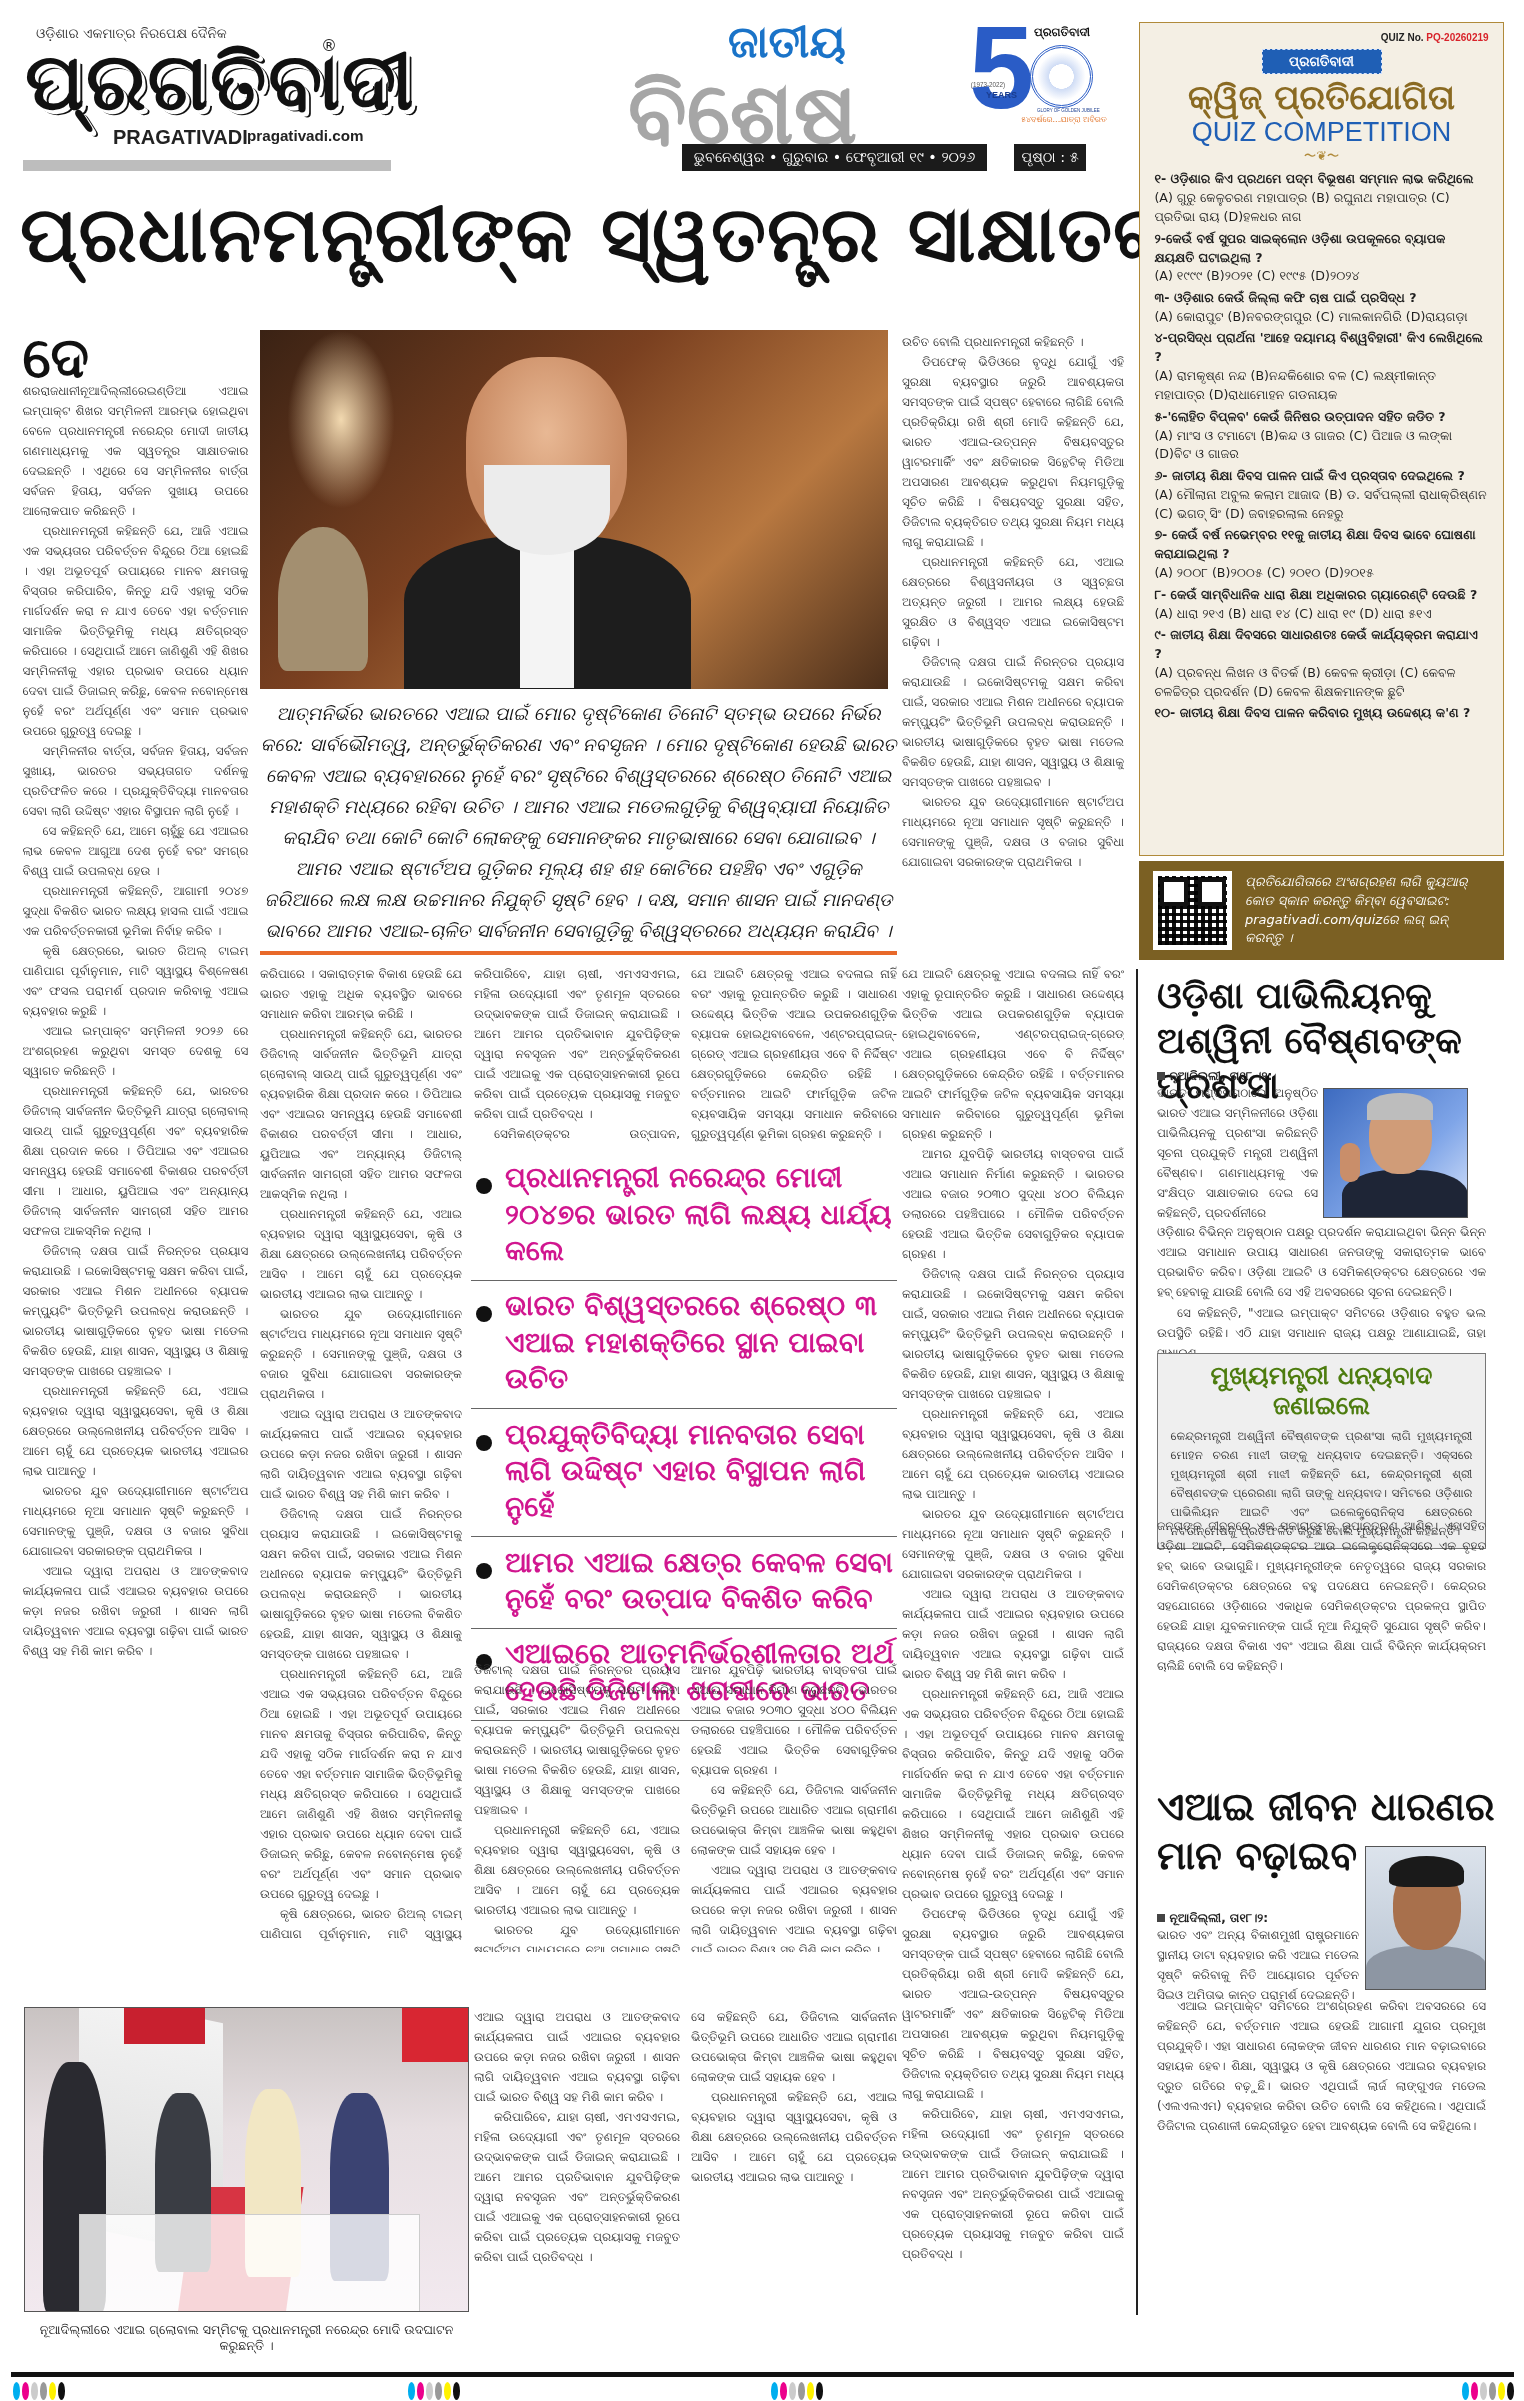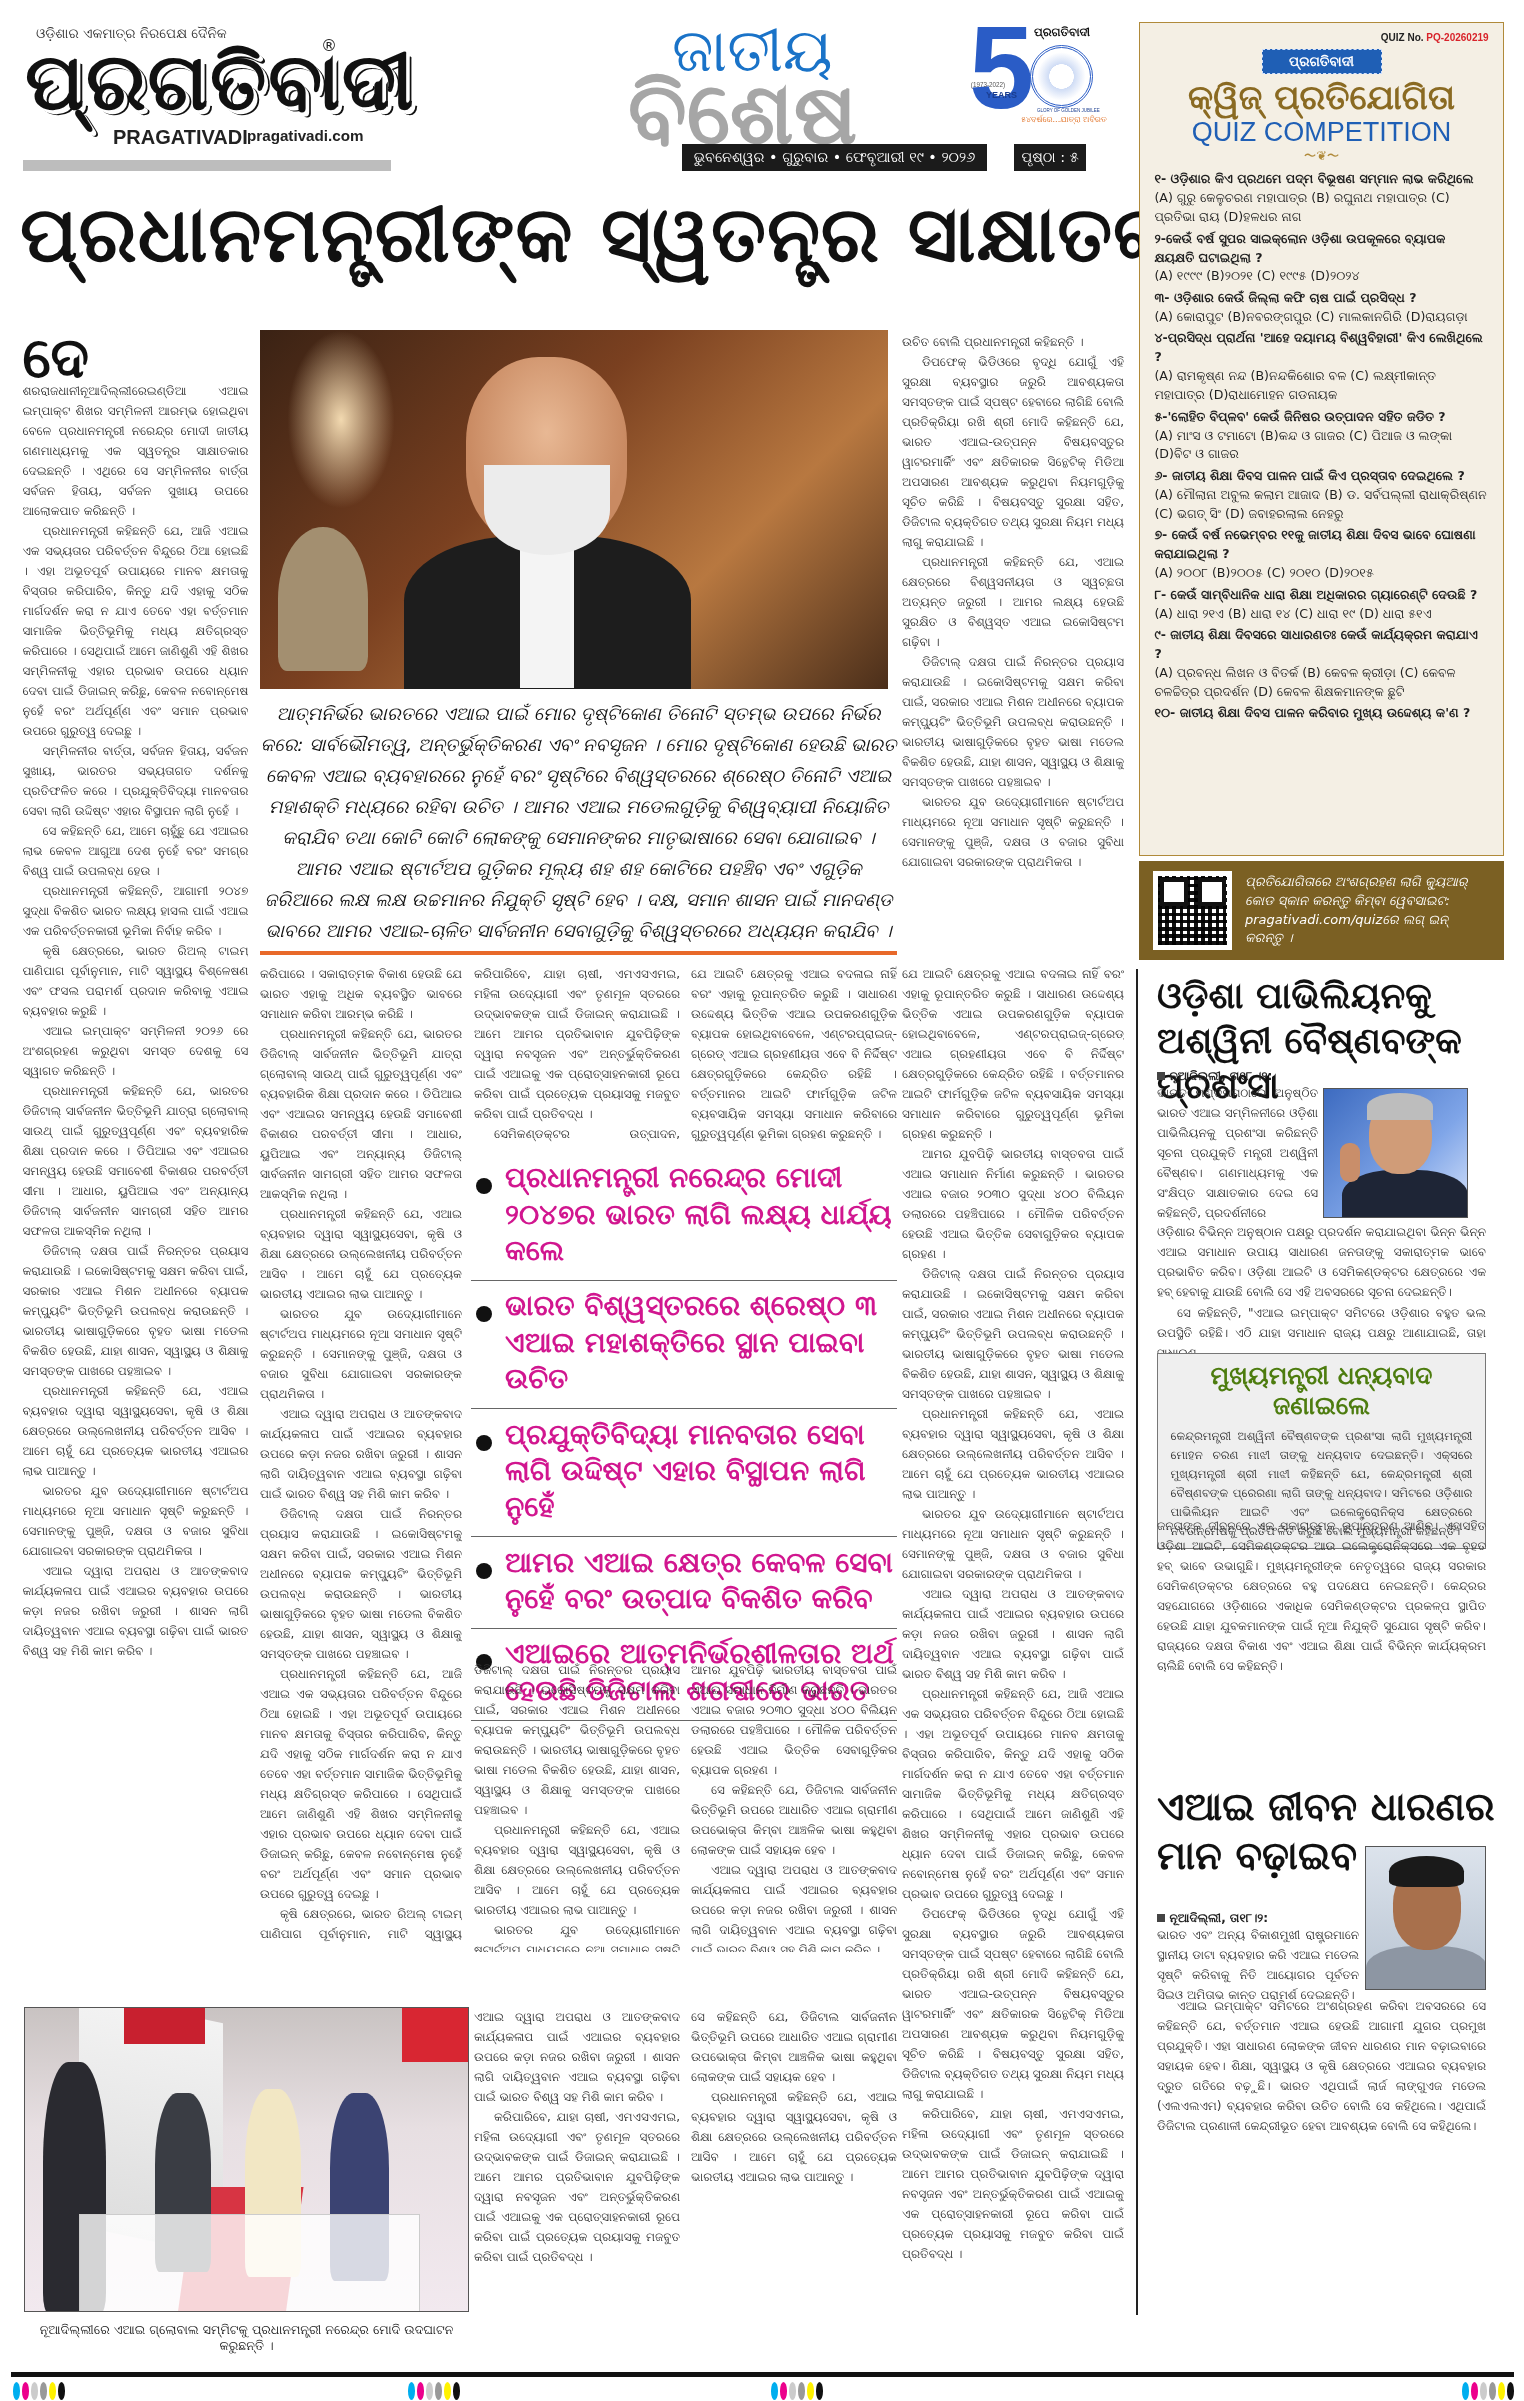--- a/index.html
+++ b/index.html
@@ -6,21 +6,21 @@
   body { width: 1525px; height: 2401px; background: #ffffff; font-family: "DejaVu Sans", sans-serif; color: #222; position: relative; overflow: hidden; }
   .abs { position: absolute; }
 
   
   .tagline { left: 36px; top: 25px; font-size: 13.5px; color: #333; }
   .logo { left: 25px; top: 43px; font-size: 79px; font-weight: bold; color: #111; letter-spacing: 1.8px; line-height: 1; font-family: "DejaVu Sans", sans-serif; text-shadow: 3.6px 3.6px 0 #fff, 5.4px 5.4px 0 #111; }
   .reg { left: 321px; top: 36px; font-size: 16px; }
   .logo-en { left: 113px; top: 126px; font-size: 20px; font-weight: bold; font-family: "Liberation Sans", sans-serif; }
   .logo-url { left: 247px; top: 127px; font-size: 15.2px; font-weight: bold; font-family: "Liberation Sans", sans-serif; }
   .gray-rule { left: 23px; top: 160px; width: 368px; height: 10.8px; background: #bdbdbd; }
-  .special-1 { left: 672px; top: 20px; font-size: 60px; font-weight: normal; color: #1a73c8; line-height: 1; }
+  .special-1 { left: 728px; top: 20px; font-size: 44px; font-weight: bold; color: #1a73c8; line-height: 1; }
   .special-2 { left: 628px; top: 70px; font-size: 86px; font-weight: bold; color: #a6a6a6; line-height: 1; }
   .dateline { left: 682px; top: 144px; width: 305px; height: 27px; background: #1b1b1b; color: #fff; font-size: 14.4px; display:flex; align-items:center; justify-content:center; }
   .pageno { left: 1014px; top: 144px; width: 72px; height: 27px; background: #1b1b1b; color: #fff; font-size: 14.4px; display:flex; align-items:center; justify-content:center; }
   .jubilee { left: 969px; top: 18px; width: 144px; height: 117px; }
   .jub-five { position:absolute; left: 0; top: -9px; font-size: 117px; font-weight: bold; color: #2a5cc6; font-family: "Liberation Sans", sans-serif; line-height: 1; }
   .jub-years { position:absolute; left: 17px; top: 72px; font-size: 9px; font-weight: bold; color: #1a3d8f; font-family: "Liberation Sans", sans-serif; }
   .jub-range { position:absolute; left: 1.8px; top: 63px; font-size: 6.3px; color: #555; font-family: "Liberation Sans", sans-serif; }
   .jub-seal { position:absolute; left: 61px; top: 27px; width: 63px; height: 63px; border-radius: 50%; border: 3.6px double #2a5cc6; background: radial-gradient(circle, #ffffff 30%, #cfdcf5 31%, #ffffff 60%); }
   .jub-brand { position:absolute; left: 65px; top: 7.2px; font-size: 11.7px; font-weight: bold; color: #111; }
   .jub-motto { position:absolute; left: 52px; top: 97px; font-size: 8px; color: #e06a1a; }

